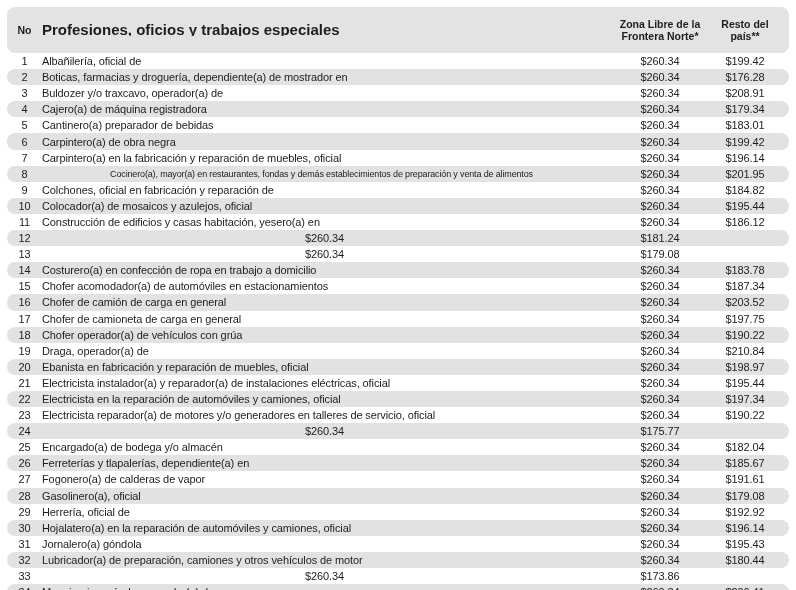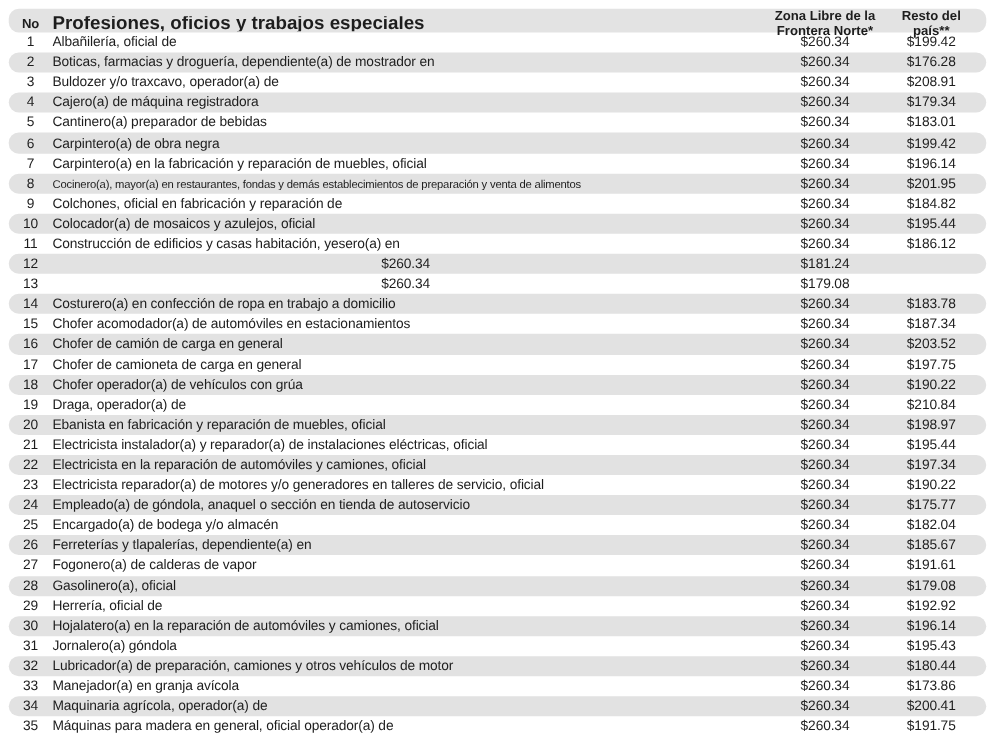--- a/index.html
+++ b/index.html
@@ -24,37 +24,38 @@
   .trow {
     display: grid;
     grid-template-columns: 35px 1fr 106px 64px;
     padding-right: 12px;
     box-sizing: border-box;
     align-items: center;
     border-radius: 8px;
   }
   .thead {
     background: #e3e3e3;
-    height: 19px;
+    height: 46px;
     font-weight: 700;
     font-size: 10.5px;
     line-height: 12px;
   }
   .tbody .trow {
     height: 16.1px;
     font-size: 11px;
     letter-spacing: -0.1px;
     white-space: nowrap;
   }
   .tbody .trow.stripe {
     background: #e2e2e2;
   }
   .tbody .trow.small .cell-profession {
     font-size: 9px;
     letter-spacing: -0.15px;
+    text-align: center;
   }
   .cell-no {
     text-align: center;
   }
   .cell-profession {
     text-align: left;
     overflow: hidden;
     padding-right: 6px;
   }
   .cell-zona, .cell-resto {
@@ -206,21 +207,20 @@
     <div class="cell-resto">$197.34</div>
   </div>
       <div class="trow">
     <div class="cell-no">23</div>
     <div class="cell-profession">Electricista reparador(a) de motores y/o generadores en talleres de servicio, oficial</div>
     <div class="cell-zona">$260.34</div>
     <div class="cell-resto">$190.22</div>
   </div>
       <div class="trow stripe">
     <div class="cell-no">24</div>
-    <div class="cell-profession">Empleado(a) de góndola, anaquel o sección en tienda de autoservicio</div>
     <div class="cell-zona">$260.34</div>
     <div class="cell-resto">$175.77</div>
   </div>
       <div class="trow">
     <div class="cell-no">25</div>
     <div class="cell-profession">Encargado(a) de bodega y/o almacén</div>
     <div class="cell-zona">$260.34</div>
     <div class="cell-resto">$182.04</div>
   </div>
       <div class="trow stripe">
@@ -260,21 +260,20 @@
     <div class="cell-resto">$195.43</div>
   </div>
       <div class="trow stripe">
     <div class="cell-no">32</div>
     <div class="cell-profession">Lubricador(a) de preparación, camiones y otros vehículos de motor</div>
     <div class="cell-zona">$260.34</div>
     <div class="cell-resto">$180.44</div>
   </div>
       <div class="trow">
     <div class="cell-no">33</div>
-    <div class="cell-profession">Manejador(a) en granja avícola</div>
     <div class="cell-zona">$260.34</div>
     <div class="cell-resto">$173.86</div>
   </div>
       <div class="trow stripe">
     <div class="cell-no">34</div>
     <div class="cell-profession">Maquinaria agrícola, operador(a) de</div>
     <div class="cell-zona">$260.34</div>
     <div class="cell-resto">$200.41</div>
   </div>
       <div class="trow">

